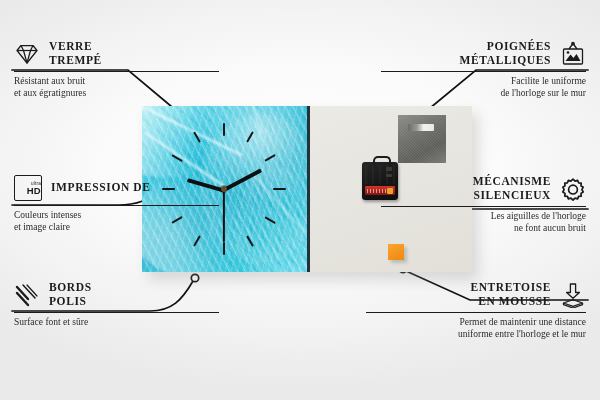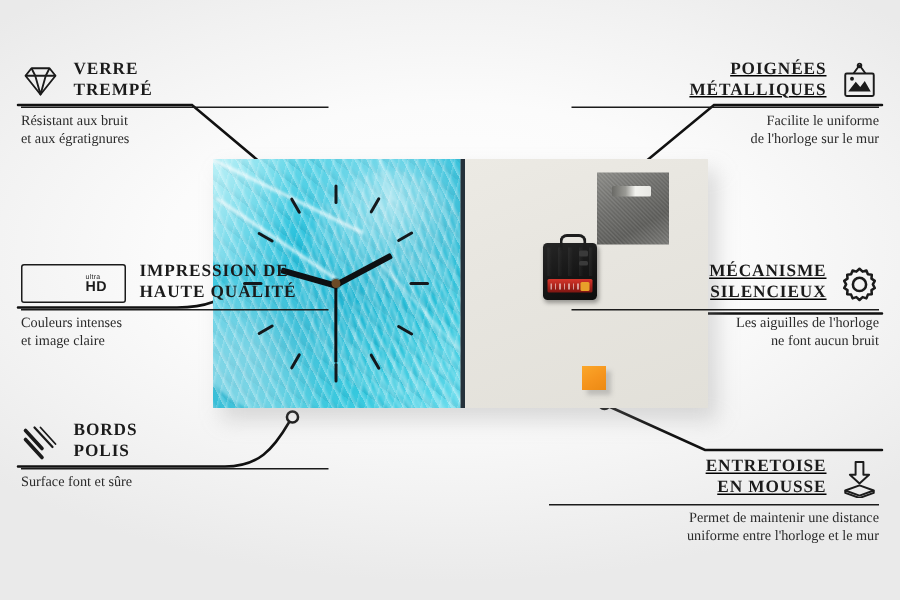--- a/index.html
+++ b/index.html
@@ -88,38 +88,38 @@
   .mark{position:absolute;background:#14181c;border-radius:1px;transform-origin:center;}
   .hand{position:absolute;background:#0d1013;transform-origin:left center;border-radius:1px;}
   .pin{position:absolute;left:79px;top:80px;width:6px;height:6px;border-radius:50%;
        background:#6b4a26;box-shadow:0 0 0 1px rgba(0,0,0,.25);}
 
   
   .callout{position:absolute;width:205px;}
   .cal-left{text-align:left;}
   .cal-right{text-align:right;}
   .cal-head{display:flex;align-items:center;gap:9px;}
-  .cal-right .cal-head{justify-content:flex-end;text-decoration:underline;}
+  .cal-right .cal-head{justify-content:flex-end;}
   .cal-title{
     font-family:"Liberation Serif",serif;
     font-weight:bold;font-size:11.5px;line-height:13.5px;
     letter-spacing:.6px;color:#1b1b1b;text-transform:uppercase;
   }
   .cal-rule{height:1.4px;background:#1b1b1b;margin:4px 0 4px 0;}
   .cal-sub{
     font-family:"Liberation Serif",serif;
     font-size:9.5px;line-height:11.5px;color:#2b2b2b;white-space:pre-line;
   }
   .ico{width:26px;height:26px;flex:0 0 26px;display:block;}
   .ico svg{display:block;width:26px;height:26px;}
 
   .hdbadge{
     width:26px;height:24px;border:1.6px solid #1b1b1b;border-radius:2px;
-    display:flex;flex-direction:column;align-items:flex-start;justify-content:center;
-    font-family:"Liberation Sans",sans-serif;color:#1b1b1b;flex:0 0 26px;padding-left:42px;
+    display:flex;flex-direction:column;align-items:flex-end;justify-content:center;
+    font-family:"Liberation Sans",sans-serif;color:#1b1b1b;flex:0 0 26px;
   }
   .hdbadge b{font-size:9.5px;line-height:9px;letter-spacing:.3px;}
   .hdbadge i{font-size:4.6px;line-height:5px;font-style:normal;letter-spacing:.2px;}
 
   svg.lines{position:absolute;inset:0;width:600px;height:400px;pointer-events:none;}
 </style>
 </head>
 <body>
 
 <div class="stage">
@@ -220,21 +220,20 @@
   </div>
 
   <div class="callout cal-left" style="left:14px;top:175px;">
     <div class="cal-head">
       <span class="hdbadge">
         <i>ultra</i>
         <b>HD</b>
       </span>
       <span class="cal-title">
         <span>IMPRESSION DE</span><br>
-        <span>HAUTE QUALITÉ</span>
       </span>
     </div>
     <div class="cal-rule"></div>
     <div class="cal-sub">Couleurs intenses
 et image claire</div>
   </div>
 
   <div class="callout cal-left" style="left:14px;top:281px;">
     <div class="cal-head">
       <span class="ico">
@@ -292,21 +291,21 @@
           <circle cx="13" cy="13.6" r="4.4"></circle>
             </g>
           </svg>
       </span>
     </div>
     <div class="cal-rule"></div>
     <div class="cal-sub">Les aiguilles de l'horloge
 ne font aucun bruit</div>
   </div>
 
-  <div class="callout cal-right" style="left:366px;top:281px;width:220px;margin-top:24px;">
+  <div class="callout cal-right" style="left:366px;top:281px;width:220px;">
     <div class="cal-head">
       <span class="cal-title">
         <span>ENTRETOISE</span><br>
         <span>EN MOUSSE</span>
       </span>
       <span class="ico">
         <svg viewBox="0 0 26 26">
             <g fill="none" stroke="#1b1b1b" stroke-width="1.3" stroke-linejoin="round">
           <path d="M10.4 2 H15.6 V10.5 H19.4 L13 16.3 L6.6 10.5 H10.4 Z"></path>
           <path d="M13 17.6 L22.5 21 L13 24.4 L3.5 21 Z"></path>

